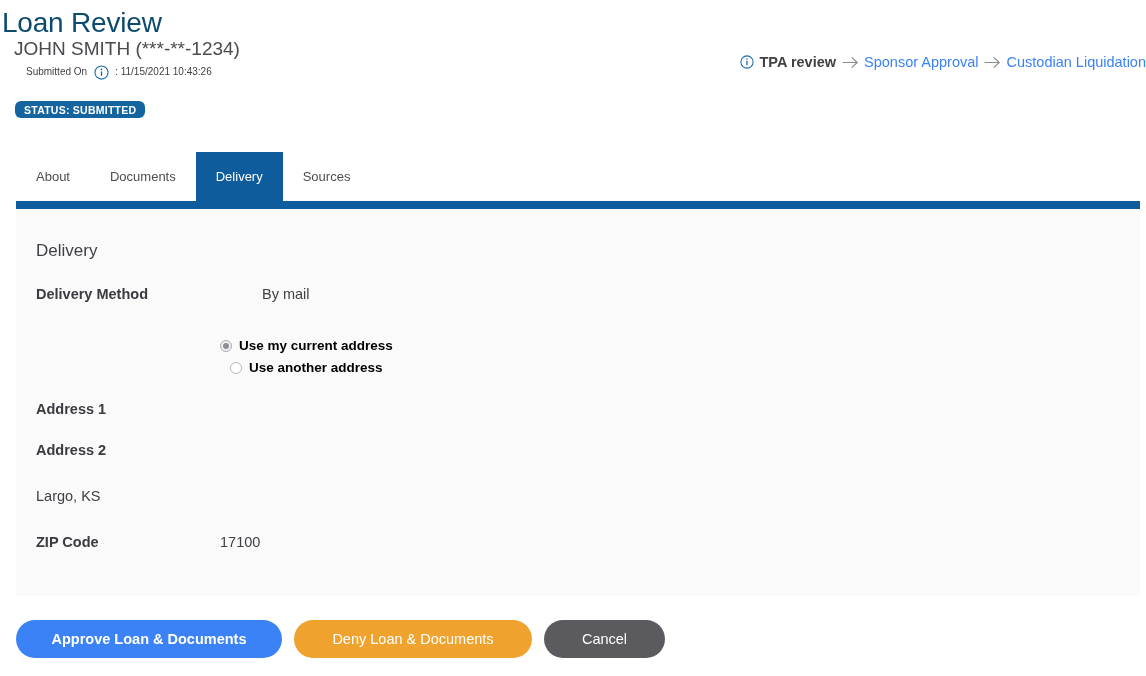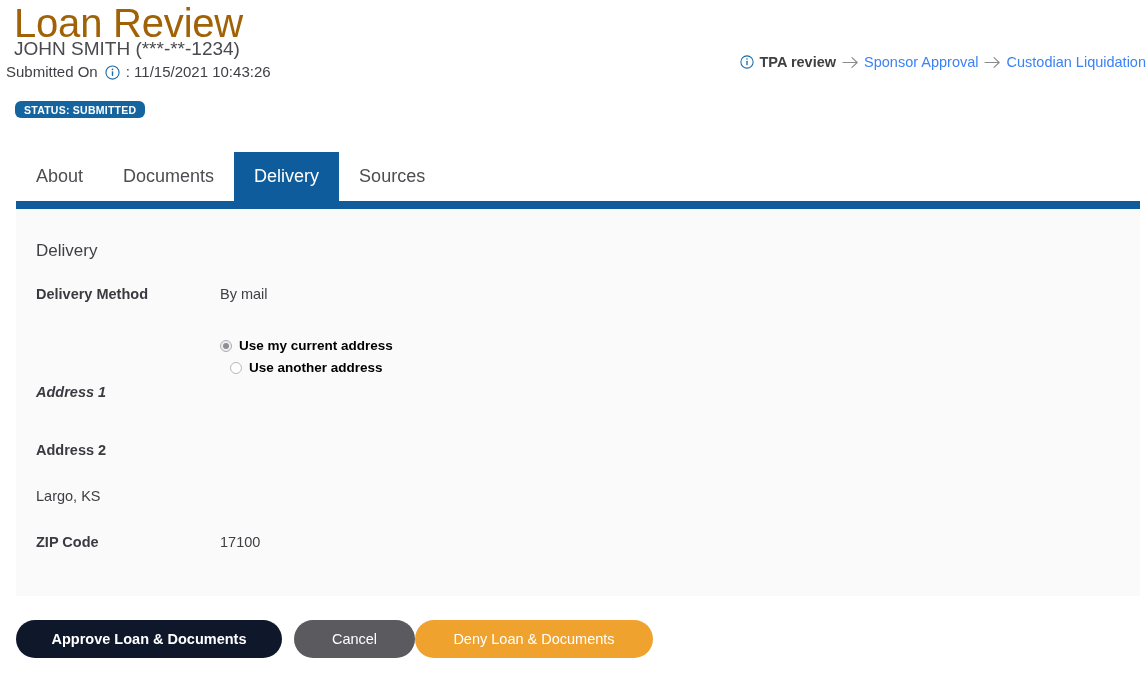--- a/index.html
+++ b/index.html
@@ -22,43 +22,43 @@
 
   
   .header {
     position: absolute;
     left: 0; top: 0;
     width: 1146px;
     height: 140px;
   }
   .page-title {
     position: absolute;
-    left: 14px; top: 6px;
-    font-size: 40px;
-    font-weight: 400;
-    color: #a16207;
+    left: 2px; top: 6px;
+    font-size: 28px;
+    font-weight: 400;
+    color: #0c4a6e;
     letter-spacing: -0.2px;
     line-height: 34px;
     white-space: nowrap;
   }
   .subject-line {
     position: absolute;
     left: 14px; top: 37px;
     font-size: 19px;
     font-weight: 400;
     color: #4a4a4f;
     line-height: 23px;
     white-space: nowrap;
   }
   .submitted-row {
     position: absolute;
-    left: 6px; top: 62px;
-    display: flex;
-    align-items: center;
-    font-size: 15px;
+    left: 26px; top: 62px;
+    display: flex;
+    align-items: center;
+    font-size: 10px;
     color: #3f3f45;
     line-height: 20px;
     white-space: nowrap;
     justify-content: space-between;
   }
   .info-icon {
     display: inline-flex;
     align-items: center;
     justify-content: center;
     width: 15px; height: 15px;
@@ -121,21 +121,21 @@
     left: 16px; top: 152px;
     display: flex;
     align-items: stretch;
     height: 49px;
   }
   .tab {
     display: flex;
     align-items: center;
     justify-content: center;
     padding: 0 20px;
-    font-size: 18px;
+    font-size: 13px;
     color: #4d4d52;
     background: transparent;
     cursor: pointer;
     white-space: nowrap;
     border: none;
     font-family: inherit;
   }
   .tab.active {
     background: #0f5c9c;
     color: #ffffff;
@@ -263,21 +263,21 @@
     font-family: inherit;
     font-size: 14.5px;
     cursor: pointer;
     display: inline-flex;
     align-items: center;
     justify-content: center;
     white-space: nowrap;
     padding: 0 22px;
   }
   .btn-approve {
-    background: #0f172a;
+    background: #3b82f6;
     font-weight: bold;
     min-width: 266px;
     margin-right: 12px;
   }
   .btn-deny {
     background: #f0a22e;
     font-weight: 400;
     min-width: 238px;
     margin-right: 12px;
   }
@@ -351,54 +351,54 @@
     <button class="tab">Documents</button>
     <button class="tab active">Delivery</button>
     <button class="tab">Sources</button>
   </div>
   <div class="tab-underline"></div>
 
   <div class="panel">
 
     <div class="panel-heading">Delivery</div>
 
-    <div class="field-row" style="top:76px;">
+    <div class="field-row" style="top:76px;gap:42px;">
       <div class="field-label">Delivery Method</div>
       <div class="field-value">By mail</div>
     </div>
 
     <div class="radio-group">
       <div class="radio-row">
         <span class="radio-dot checked"></span>
         <span class="radio-label">Use my current address</span>
       </div>
       <div class="radio-row indent">
         <span class="radio-dot"></span>
         <span class="radio-label">Use another address</span>
       </div>
     </div>
 
-    <div class="field-row" style="top:174px;font-style:italic;">
+    <div class="field-row" style="top:191px;">
       <div class="field-label">Address 1</div>
     </div>
 
     <div class="field-row" style="top:232px;">
       <div class="field-label">Address 2</div>
       <div class="field-value"></div>
     </div>
 
     <div class="field-row" style="top:278px;">
       <div class="field-value">Largo, KS</div>
     </div>
 
     <div class="field-row" style="top:324px;">
       <div class="field-label">ZIP Code</div>
       <div class="field-value">17100</div>
     </div>
   </div>
 
   <div class="actions">
     <button class="btn btn-approve">Approve Loan &amp; Documents</button>
+    <button class="btn btn-deny">Deny Loan &amp; Documents</button>
     <button class="btn btn-cancel">Cancel</button>
-    <button class="btn btn-deny">Deny Loan &amp; Documents</button>
   </div>
 
 </div>
 
 </body></html>

